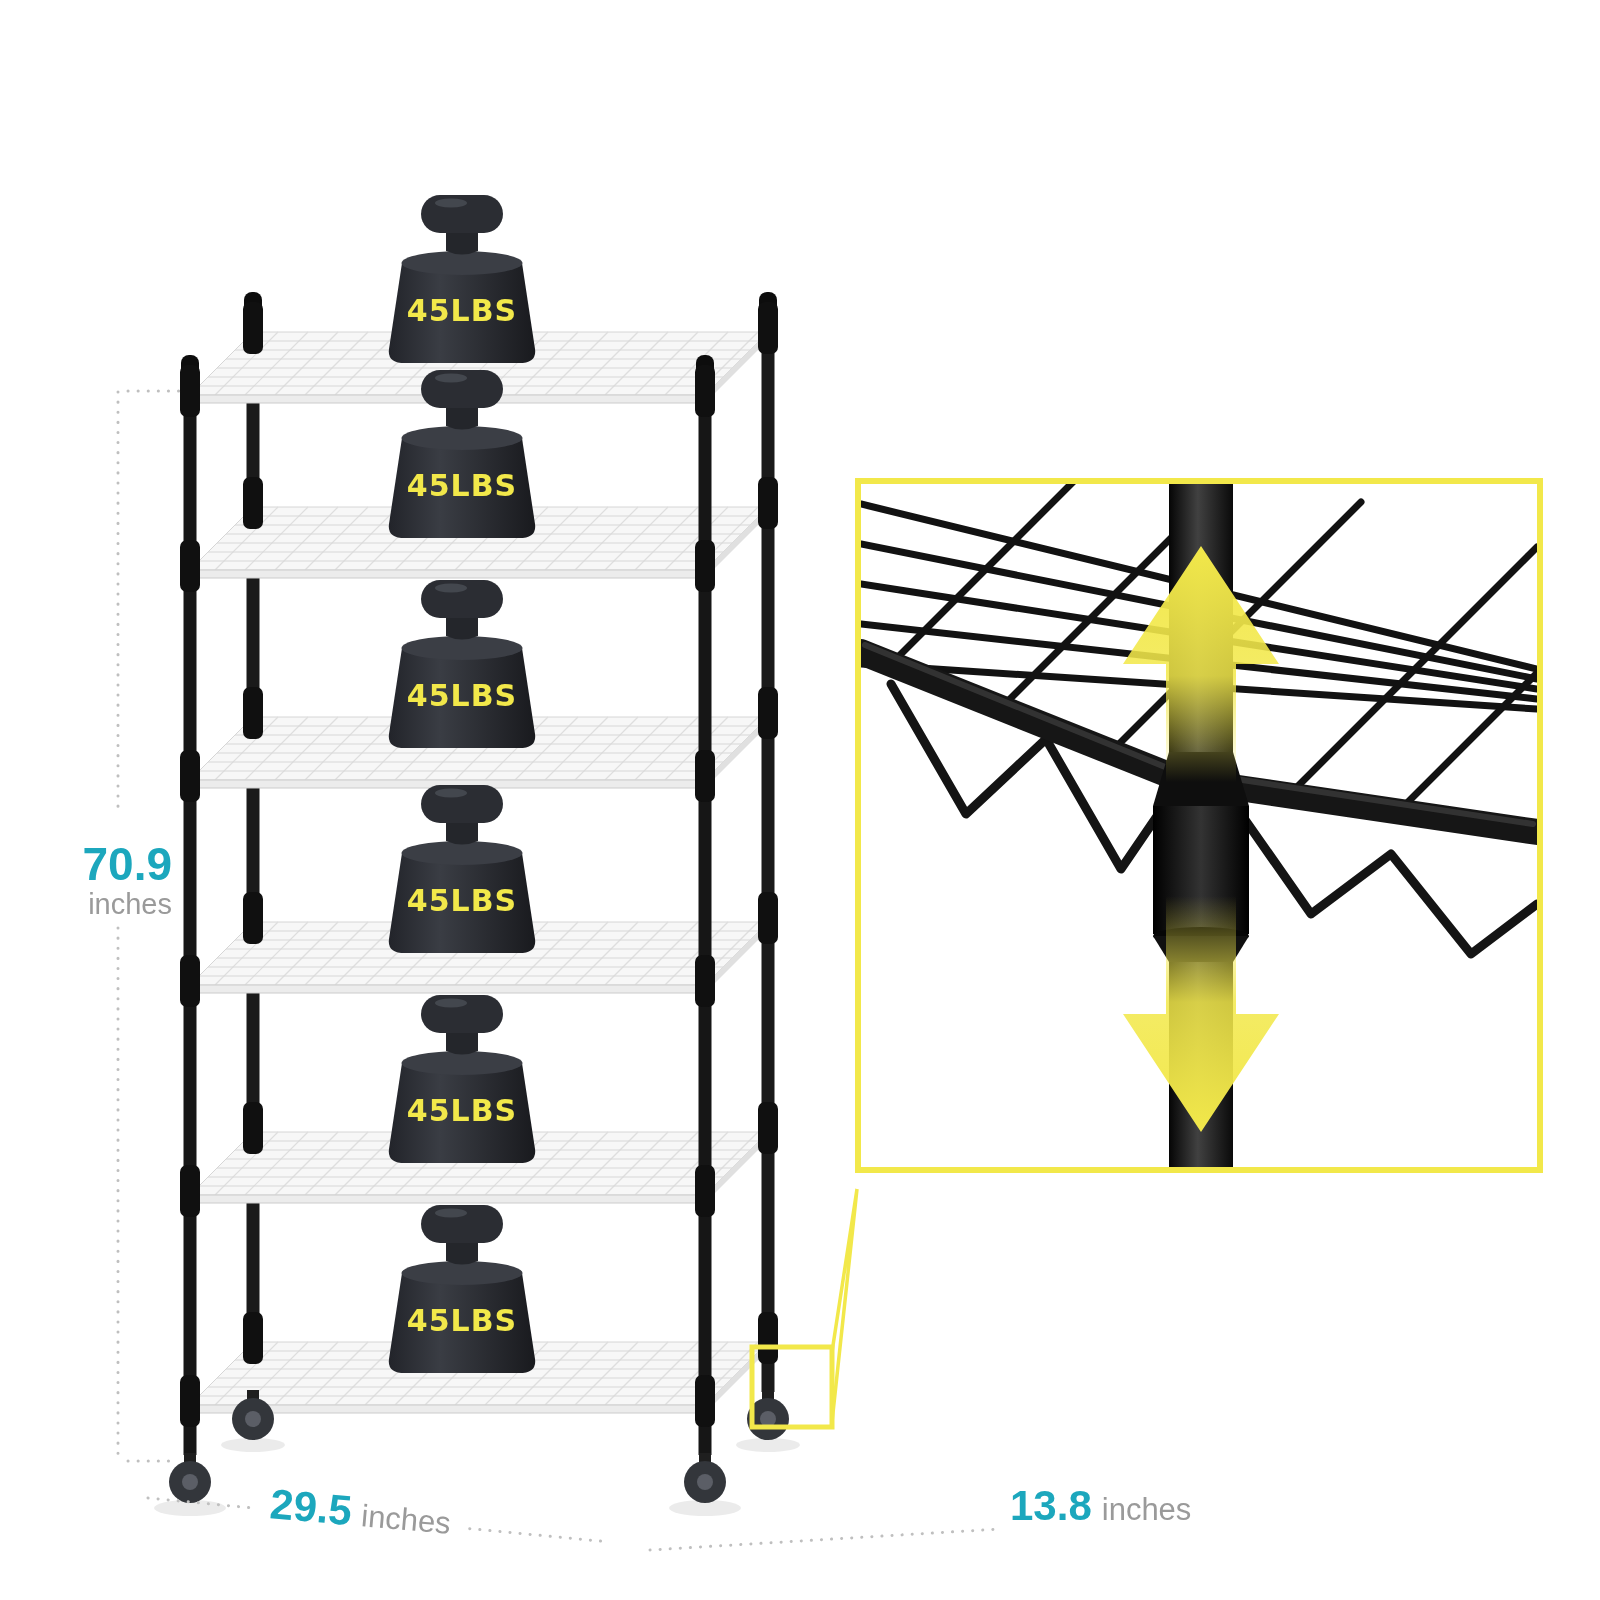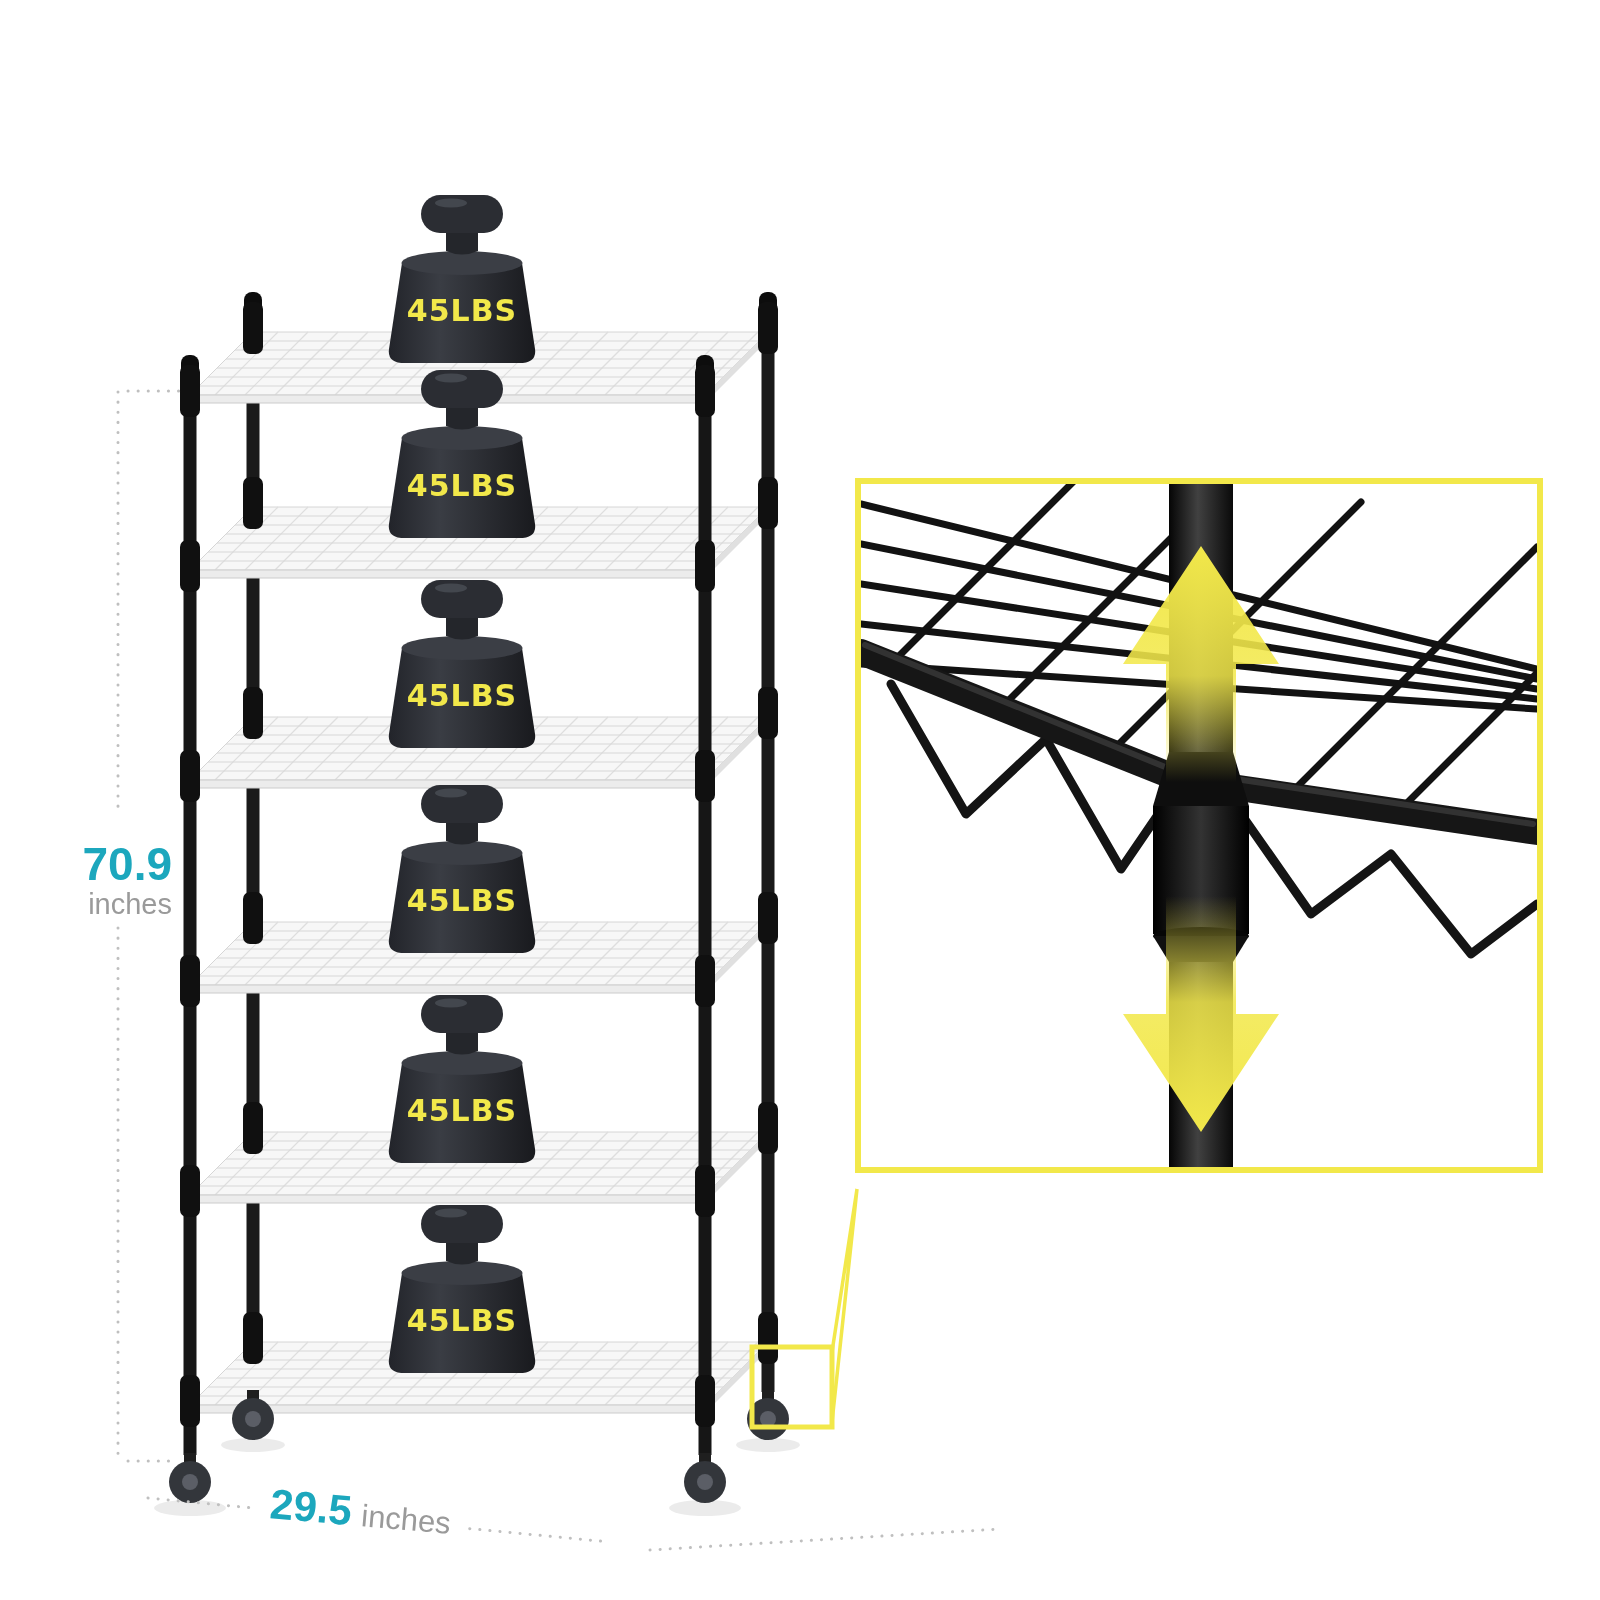--- a/index.html
+++ b/index.html
@@ -273,14 +273,17 @@
 
   <div class="dim dim-height">
     <div class="dim-value">70.9</div>
     <div class="dim-unit">inches</div>
   </div>
 
   <div class="dim dim-width">
     <span class="dim-value">29.5</span><span class="dim-unit-inline">inches</span>
   </div>
 
+  <div class="dim dim-depth">
+    <span class="dim-value">13.8</span><span class="dim-unit-inline">inches</span>
+  </div>
 
 </div>
 
 </body></html>

